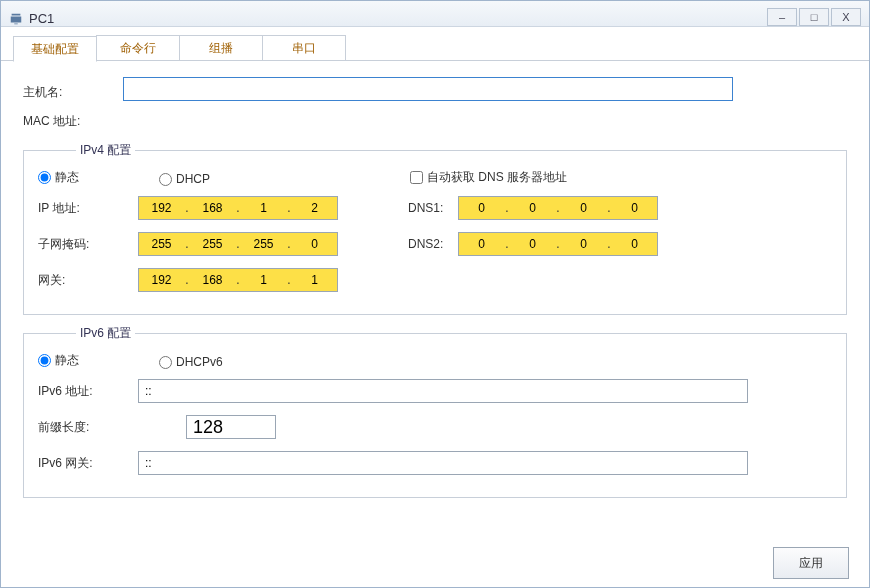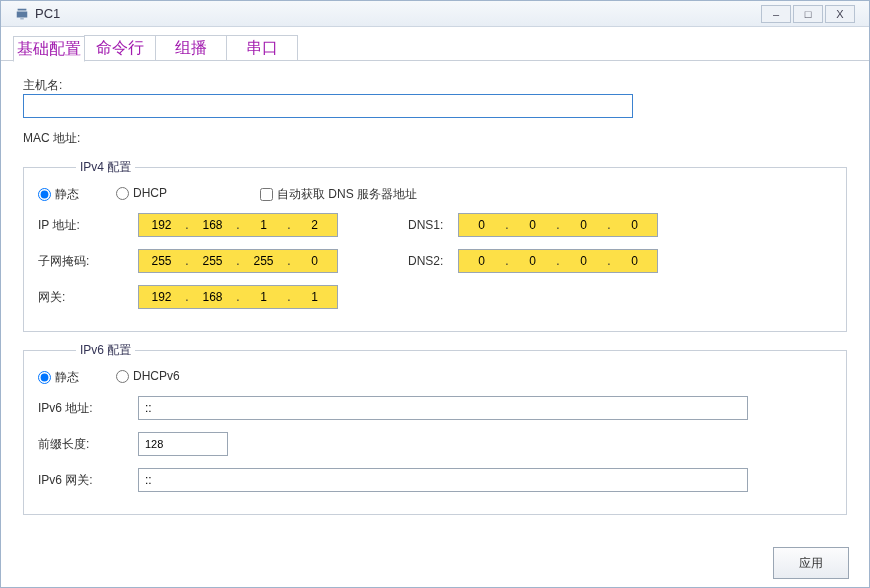--- a/index.html
+++ b/index.html
@@ -15,22 +15,22 @@
     height: 588px;
     border: 1px solid #a0b4cc;
     background: #fff;
     position: relative;
   }
   .titlebar {
     height: 26px;
     background: linear-gradient(to bottom, #f5f8fb, #e8eef5);
     border-bottom: 1px solid #cdd6e1;
     display: flex;
-    align-items: center;
-    padding: 0 14px;
+    align-items: flex-end;
+    padding: 0 8px;
     justify-content: space-between;
   }
   .title-left { display: flex; align-items: center; gap: 6px; }
   .title-icon { width: 14px; height: 14px; color: #5a7aa0; }
   .title-text { font-size: 13px; color: #334; }
   .title-buttons { display: flex; gap: 2px; }
   .title-btn {
     width: 30px; height: 18px;
     border: 1px solid #b7c3d2;
     background: #eef2f7;
@@ -40,50 +40,49 @@
   .tabstrip {
     height: 34px;
     display: flex;
     padding: 8px 12px 0 12px;
     border-bottom: 1px solid #c8cfd9;
     background: #fff;
     position: relative;
     gap: 0;
   }
   .tab {
-    width: 72px;
+    width: 84px;
     height: 25px;
     border: 1px solid #c8cfd9;
     border-bottom: none;
     display: flex;
     align-items: center;
     justify-content: center;
-    font-size: 16px;
-    color: #a21caf;
+    font-size: 12px;
+    color: #a16207;
     background: #fff;
     margin-right: -1px;
   }
   .tab.selected {
     position: relative;
     top: 1px;
     background: #fff;
     border-bottom: 1px solid #fff;
     height: 26px;
   }
   .content {
     padding: 16px 22px 10px 22px;
     height: calc(100% - 26px - 34px - 40px);
     overflow: hidden;
   }
   .row {
     display: flex;
-    align-items: flex-start;
+    align-items: flex-end;
     margin-bottom: 12px;
     font-size: 12px;
-    flex-direction: column;
   }
   .label {
     width: 100px;
     color: #333;
   }
   .wide-input {
     flex: none;
     width: 610px;
     height: 24px;
     border: 1px solid #9aa6b4;
@@ -99,22 +98,22 @@
     padding: 10px 14px 10px 14px;
   }
   fieldset.section legend {
     font-size: 12px;
     color: #335;
     padding: 0 4px;
     margin-left: 38px;
   }
   .radio-row {
     display: flex;
-    align-items: flex-start;
-    gap: 37px;
+    align-items: flex-end;
+    gap: 80px;
     margin-bottom: 10px;
   }
   .radio-row .radio-item { display: flex; align-items: center; gap: 4px; }
   .ip-row { display: flex; align-items: center; margin-bottom: 12px; }
   .ip-row .fld-label { width: 100px; }
   .ip-box {
     width: 200px;
     height: 24px;
     border: 1px solid #9aa6b4;
     display: flex;
@@ -131,33 +130,34 @@
     background: transparent;
   }
   .ip-dot { color: #333; flex: 0 0 6px; text-align: center; }
   .right-col { margin-left: 70px; display: flex; align-items: center; }
   .right-col .fld-label { width: 50px; }
   .small-input {
     width: 90px;
     height: 24px;
     border: 1px solid #9aa6b4;
     padding: 2px 6px;
-    font-size: 11px;
-    background: #fff;
+    font-size: 18px;
+    background: #fff;
+    margin-left: 48px;
   }
   .long-input {
     width: 610px;
     height: 24px;
     border: 1px solid #9aa6b4;
     padding: 2px 6px;
     font-size: 12px;
     background: #fff;
   }
   input[type=radio], input[type=checkbox] { margin: 0; vertical-align: middle; }
-  .chk-item { display: flex; align-items: center; gap: 4px; margin-left: 56px; }
+  .chk-item { display: flex; align-items: center; gap: 4px; margin-left: 120px; }
   .footer {
     position: absolute;
     right: 20px;
     bottom: 8px;
   }
   .apply-btn {
     width: 76px;
     height: 32px;
     border: 1px solid #9aa6b4;
     background: linear-gradient(to bottom, #fcfcfd, #e9edf2);

